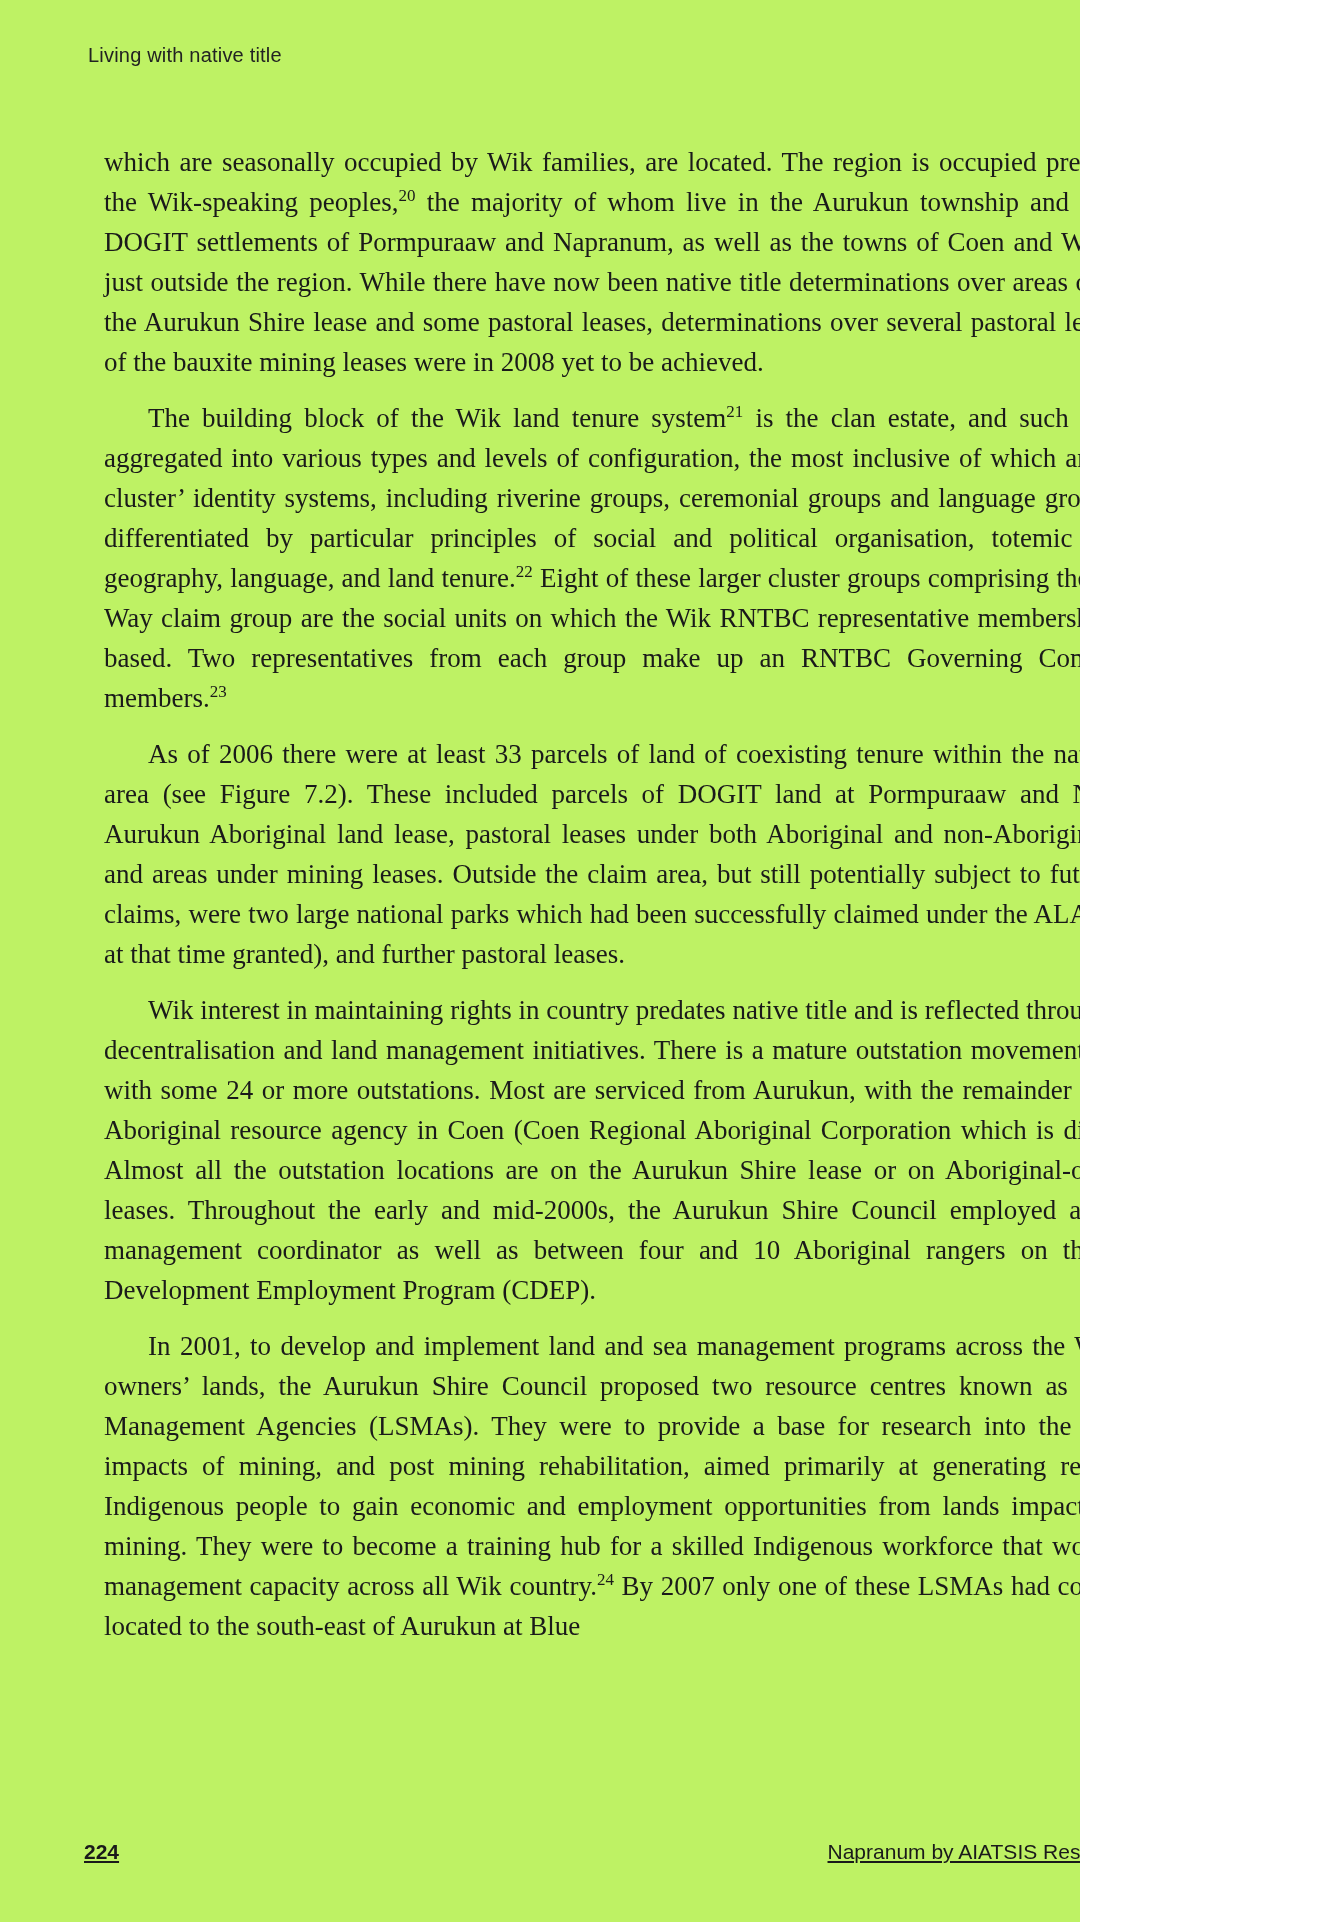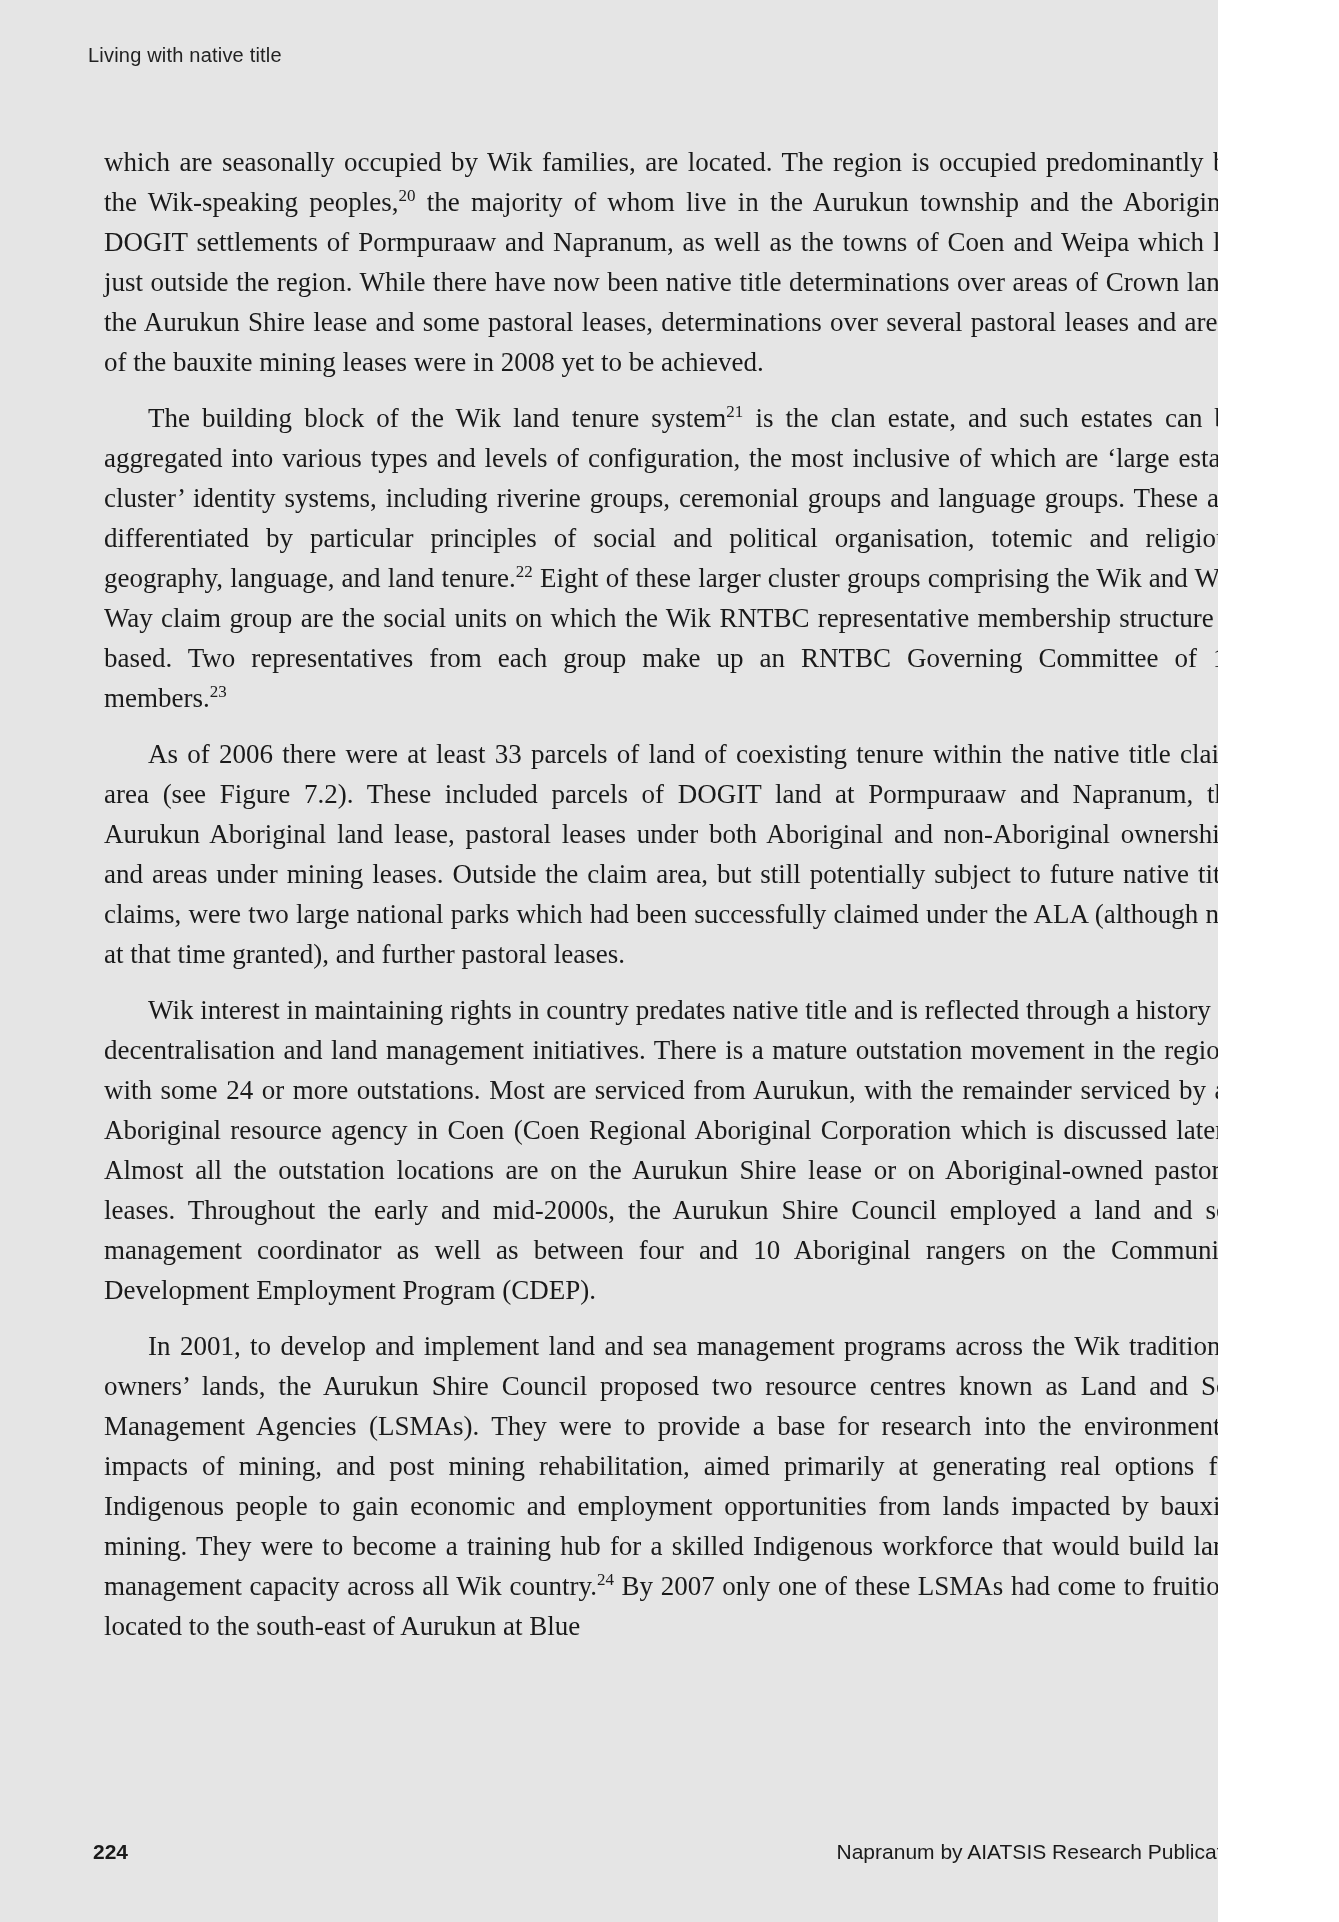--- a/index.html
+++ b/index.html
@@ -2,23 +2,23 @@
 <html><head>
 <meta charset="utf-8">
 <style>
   html, body {
     margin: 0;
     padding: 0;
     background: #ffffff;
   }
   .page {
     position: relative;
-    width: 1218px;
+    width: 1080px;
     height: 1922px;
-    background: #e5e5e5;
+    background: #bef264;
     color: #1b1b1b;
     overflow: hidden;
   }
   .running-header {
     position: absolute;
     top: 44px;
     left: 88px;
     font-family: "Liberation Sans", sans-serif;
     font-size: 20px;
     letter-spacing: 0.2px;
@@ -45,28 +45,29 @@
   .body-text sup {
     font-size: 17px;
     line-height: 0;
     vertical-align: baseline;
     position: relative;
     top: -10px;
   }
   .page-footer {
     position: absolute;
     top: 1840px;
-    left: 93px;
+    left: 84px;
     width: 1168px;
     display: flex;
     justify-content: space-between;
     align-items: baseline;
     font-family: "Liberation Sans", sans-serif;
     font-size: 21px;
     color: #1a1a1a;
+    text-decoration: underline;
   }
   .page-number {
     font-weight: bold;
   }
   .publisher-credit {
     font-weight: normal;
   }
 </style>
 </head>
 <body>

